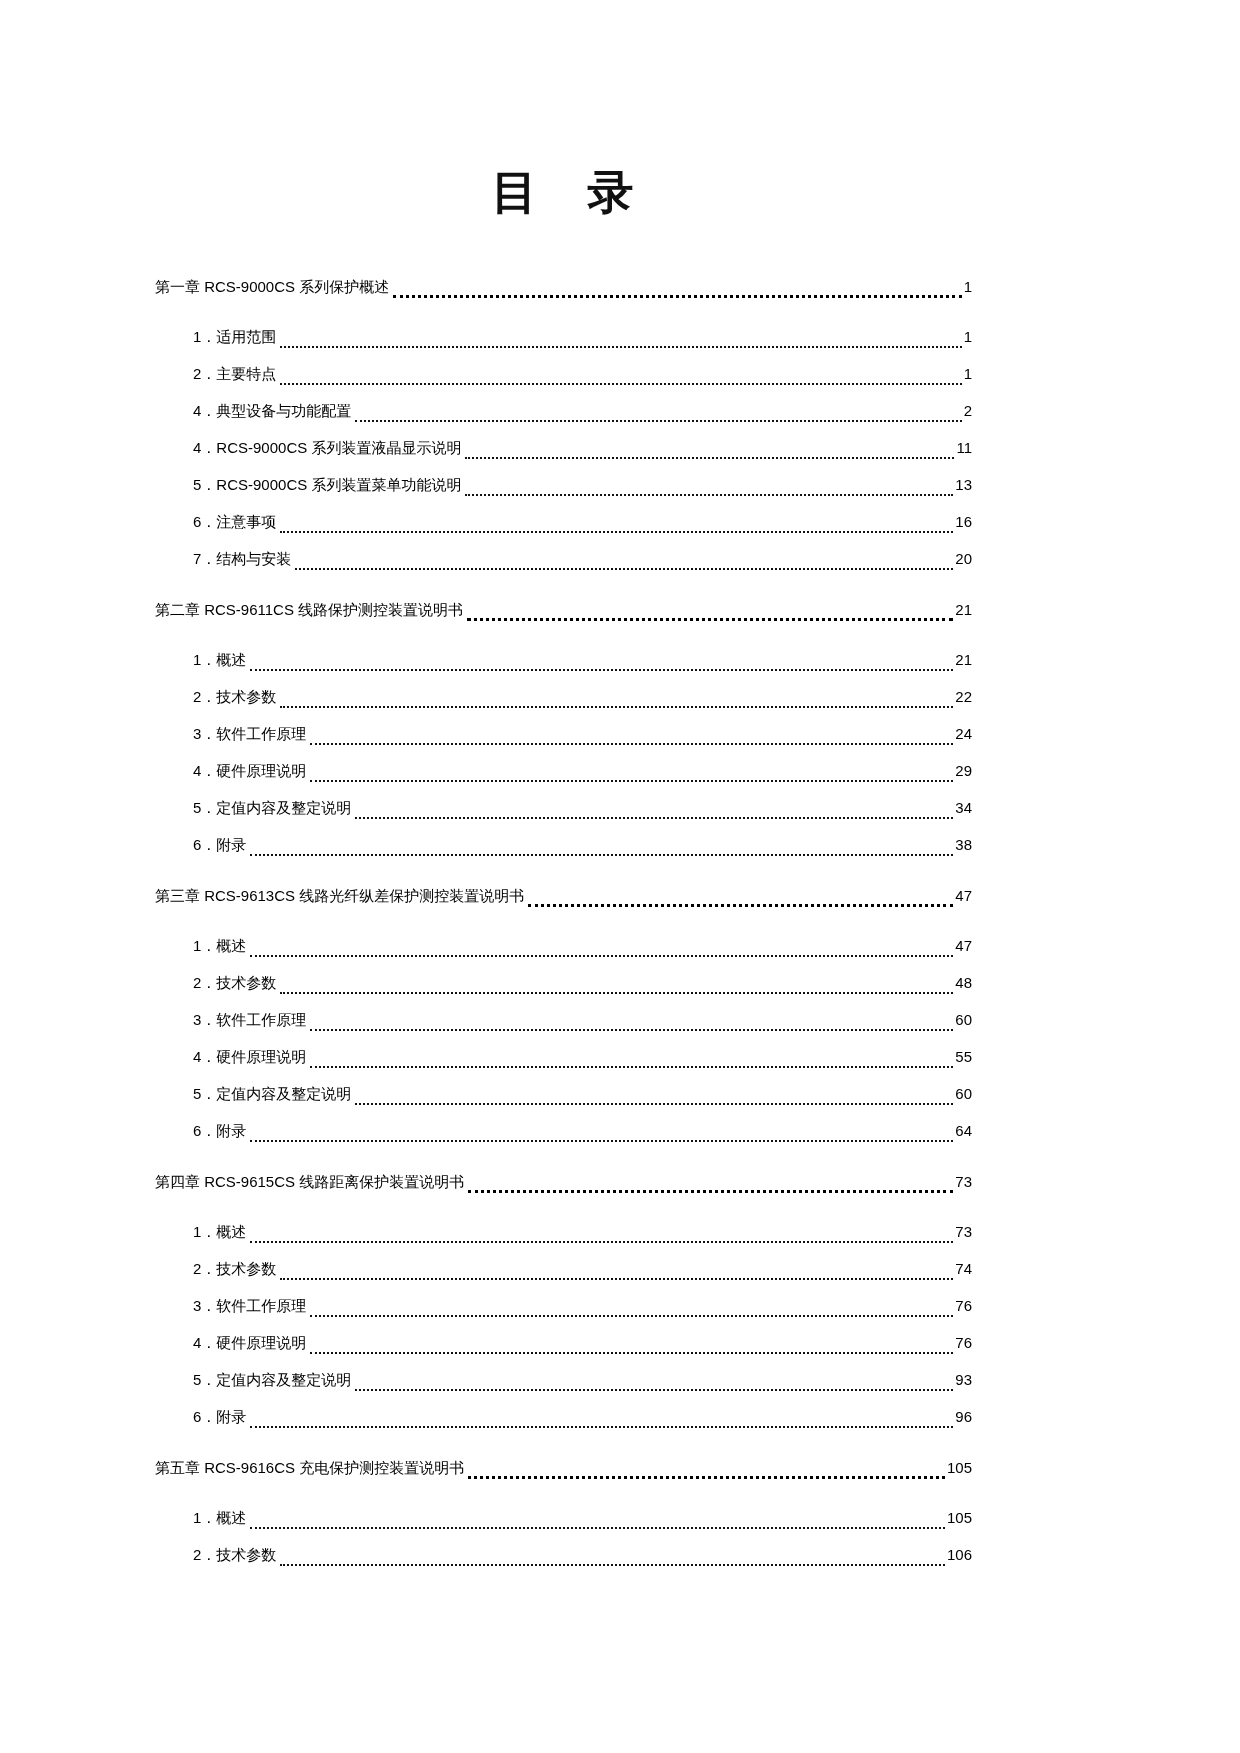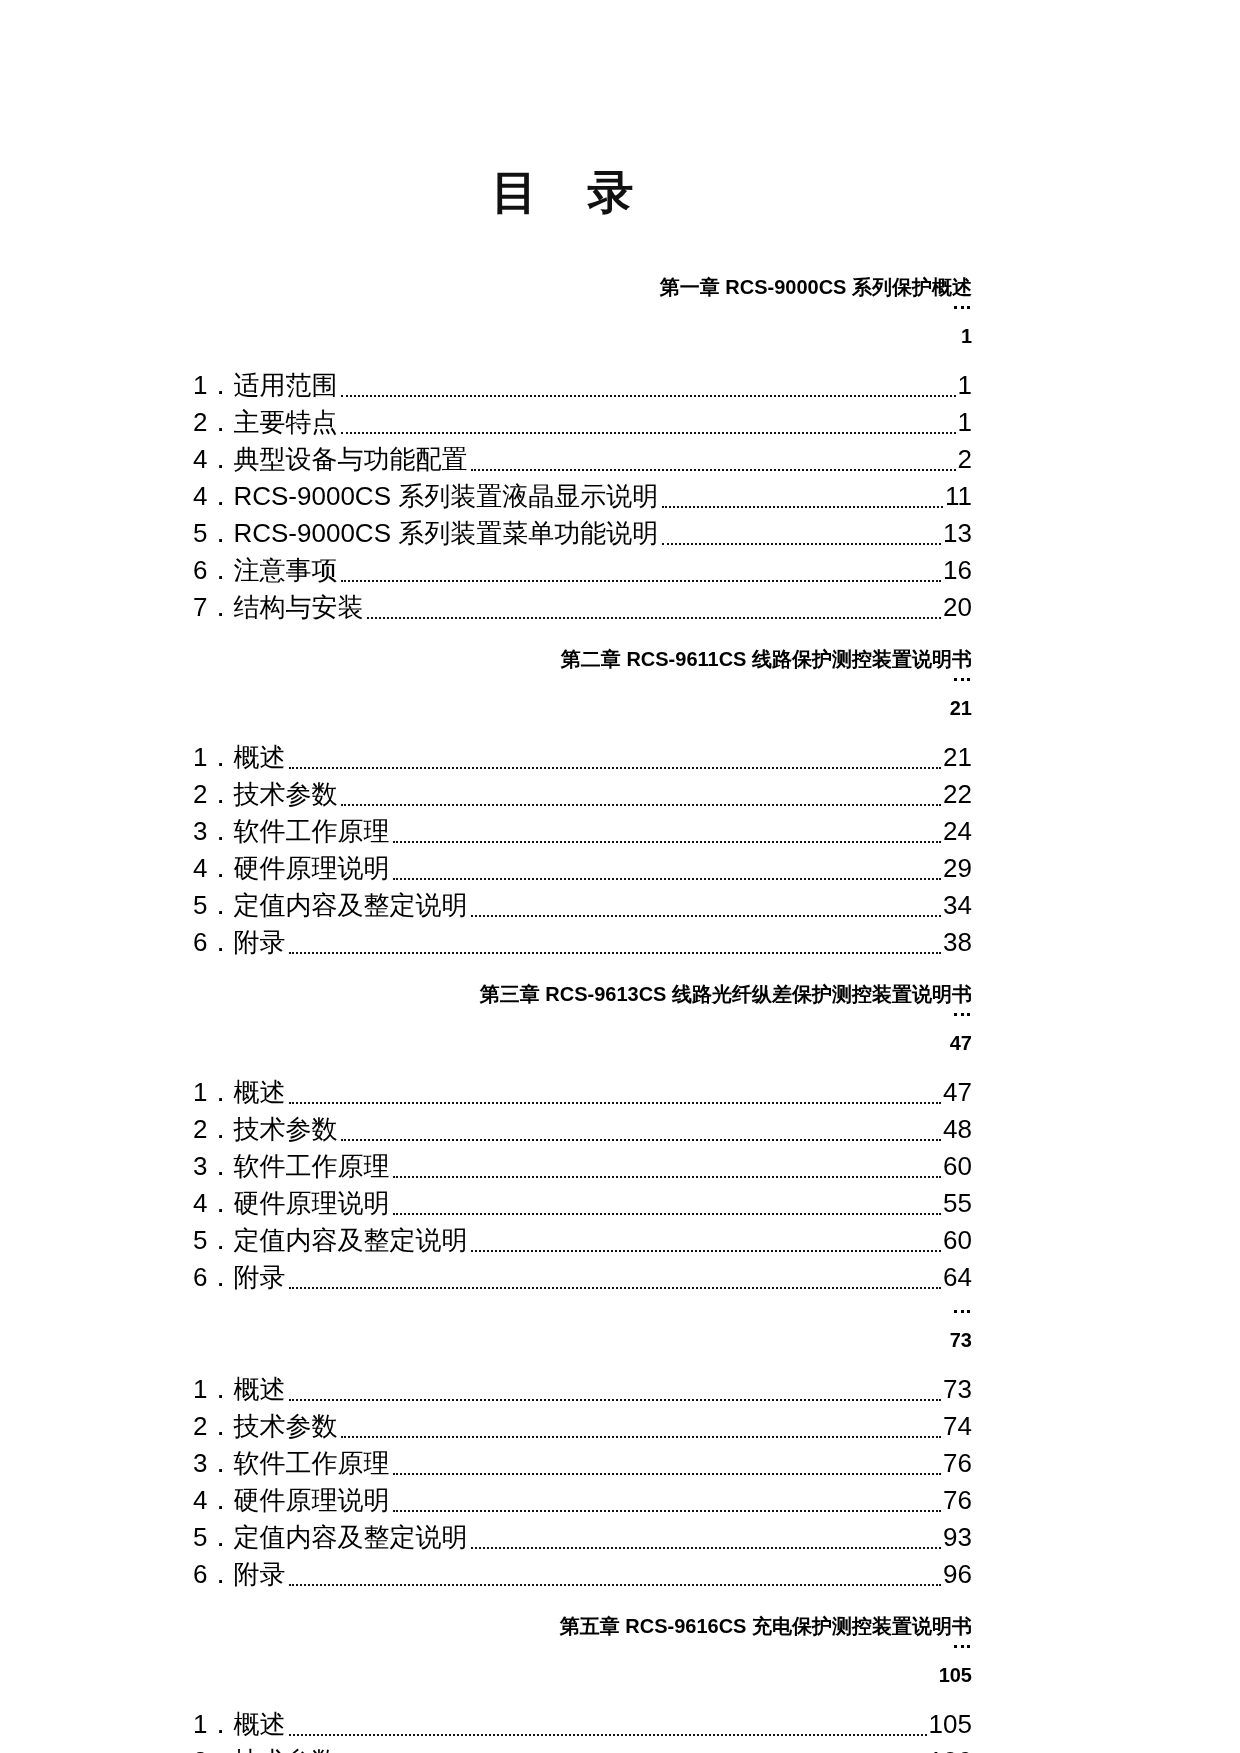--- a/index.html
+++ b/index.html
@@ -31,28 +31,27 @@
   }
   .toc {
     display: block;
   }
   .row {
     display: flex;
     align-items: flex-end;
     white-space: nowrap;
   }
   .chapter-row {
-    font-size: 20px;
+    font-size: 15px;
     line-height: 38px;
-    font-weight: bold;
+    font-weight: normal;
     margin: 14px 0 12px 0;
-    flex-direction: column;
   }
   .item-row {
-    font-size: 26px;
+    font-size: 15px;
     line-height: 37px;
     padding-left: 38px;
     font-weight: normal;
   }
   .lbl {
     flex: 0 0 auto;
   }
   .dots {
     flex: 1 1 auto;
     min-width: 16px;
@@ -178,20 +177,21 @@
         <span class="lbl">5．定值内容及整定说明</span>
         <span class="dots"></span>
         <span class="pg">60</span>
       </div>
       <div class="row item-row">
         <span class="lbl">6．附录</span>
         <span class="dots"></span>
         <span class="pg">64</span>
       </div>
       <div class="row chapter-row">
+        <span class="lbl">第四章 RCS-9615CS 线路距离保护装置说明书</span>
         <span class="dots"></span>
         <span class="pg">73</span>
       </div>
       <div class="row item-row">
         <span class="lbl">1．概述</span>
         <span class="dots"></span>
         <span class="pg">73</span>
       </div>
       <div class="row item-row">
         <span class="lbl">2．技术参数</span>

